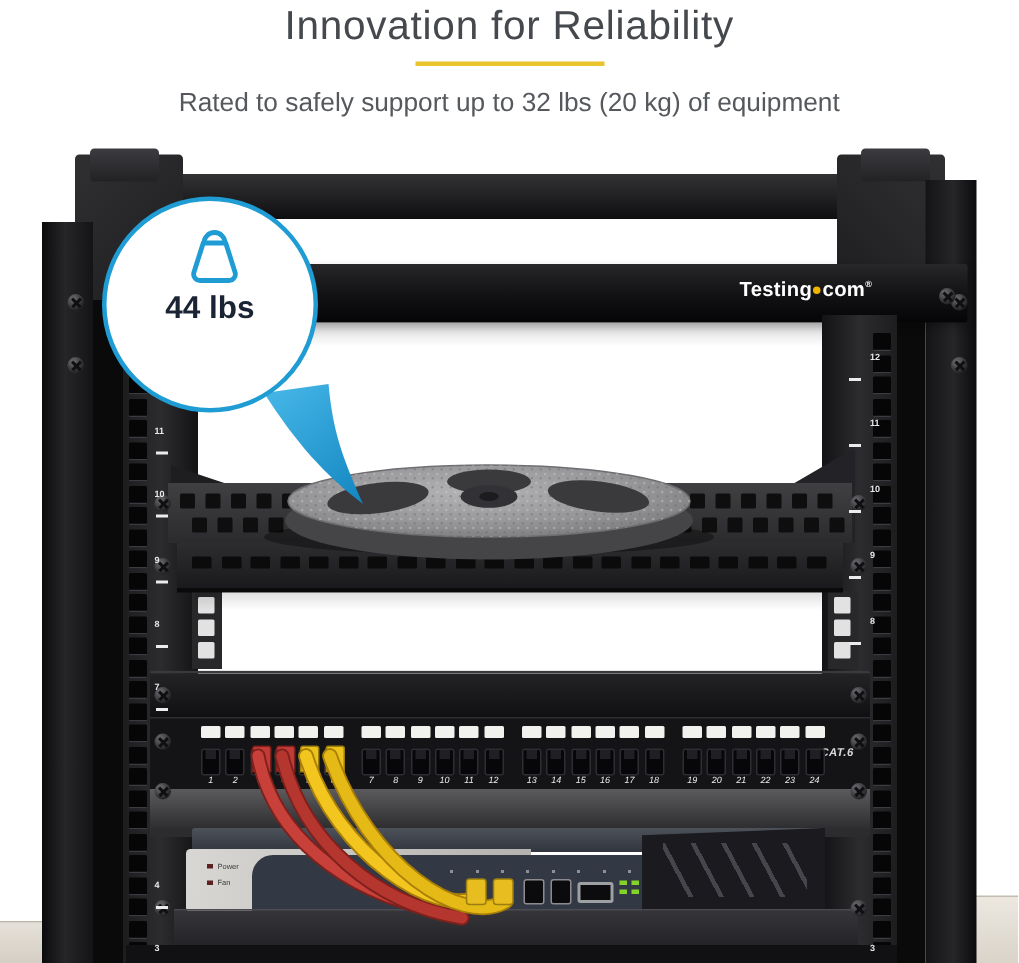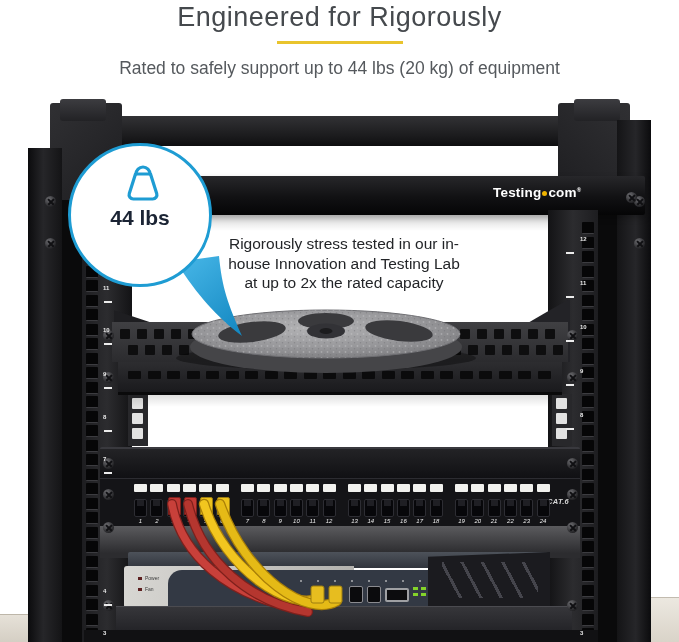--- a/index.html
+++ b/index.html
@@ -97,37 +97,37 @@
 
   .screw{position:absolute;width:11px;height:11px;border-radius:50%;
          background:radial-gradient(circle at 35% 30%,#6e6e72,#2a2a2d 65%,#0c0c0e);}
   .screw::before,.screw::after{content:"";position:absolute;left:1.5px;top:4.7px;width:8px;height:1.6px;background:#101013;}
   .screw::before{transform:rotate(45deg);} .screw::after{transform:rotate(-45deg);}
 
   
   .layer{left:0;top:0;width:679px;height:642px;pointer-events:none;}
 
   
-  .badge{left:68px;top:143px;width:144px;height:144px;border-radius:50%;background:#fff;
+  .badge{left:68px;top:131px;width:144px;height:144px;border-radius:50%;background:#fff;
          border:3.5px solid #1e9cd3;box-sizing:border-box;text-align:center;}
   .badge-val{position:absolute;left:0;top:60px;width:100%;font-size:21px;font-weight:bold;color:#1b2434;}
   .badge-met{position:absolute;left:0;top:86px;width:100%;font-size:18.5px;color:#1b2434;}
   .badge-icon{position:absolute;left:46px;top:14px;}
 
   
   .annot{left:218px;top:234px;width:252px;text-align:center;font-size:15.5px;line-height:19.5px;color:#232528;}
 </style>
 </head>
 <body>
 
 <div class="stage">
 
-  <div class="abs title">Engineered for Rigorously</div>
+  <div class="abs title">Innovation for Reliability</div>
   <div class="abs accent-rule"></div>
-  <div class="abs subtitle">Rated to safely support up to 44 lbs (20 kg) of equipment</div>
+  <div class="abs subtitle">Rated to safely support up to 32 lbs (20 kg) of equipment</div>
 
   <div class="abs floor-l"></div>
   <div class="abs floor-r"></div>
 
   <div class="abs toprail-back"></div>
   <div class="abs cap-l"></div>
   <div class="abs cap-r"></div>
   <div class="abs clamp clamp-l"></div>
   <div class="abs clamp clamp-r"></div>
   <div class="abs post-outer-l"></div>
@@ -480,25 +480,20 @@
   <div class="abs badge">
     <svg class="badge-icon" width="52" height="48" viewBox="0 0 52 48">
       <g fill="none" stroke="#1e9cd3" stroke-width="3.2" stroke-linejoin="round" stroke-linecap="round">
         <path d="M19 14 a7 7 0 0 1 14 0"></path>
         <path d="M18.5 14 h15 l6.2 19.5 a4.2 4.2 0 0 1 -4 5.5 H16.3 a4.2 4.2 0 0 1 -4 -5.5 z"></path>
       </g>
     </svg>
     <div class="badge-val">44 lbs</div>
   </div>
 
-  <div class="abs annot">
-    <div>Rigorously stress tested in our in-</div>
-    <div>house Innovation and Testing Lab</div>
-    <div>at up to 2x the rated capacity</div>
-  </div>
 <div class="runum runum-l" style="top: 285px;">11</div>
     <div class="rutick" style="left: 104px; top: 301px;"></div>
     <div class="runum runum-l" style="top: 327px;">10</div>
     <div class="rutick" style="left: 104px; top: 343px;"></div>
     <div class="runum runum-l" style="top: 371px;">9</div>
     <div class="rutick" style="left: 104px; top: 387px;"></div>
     <div class="runum runum-l" style="top: 414px;">8</div>
     <div class="rutick" style="left: 104px; top: 430px;"></div>
     <div class="runum runum-l" style="top: 456px;">7</div>
     <div class="rutick" style="left: 104px; top: 472px;"></div>

